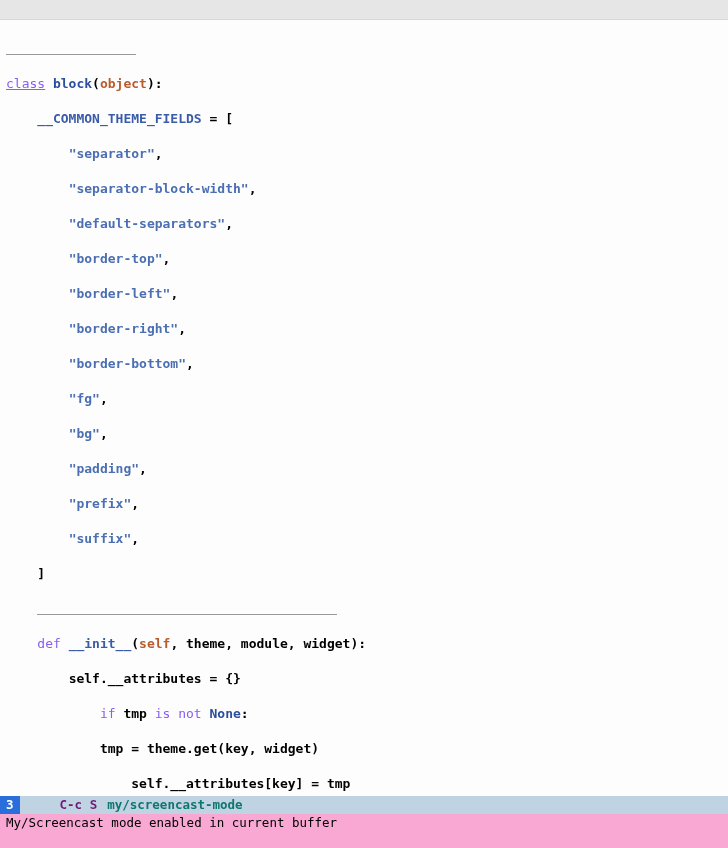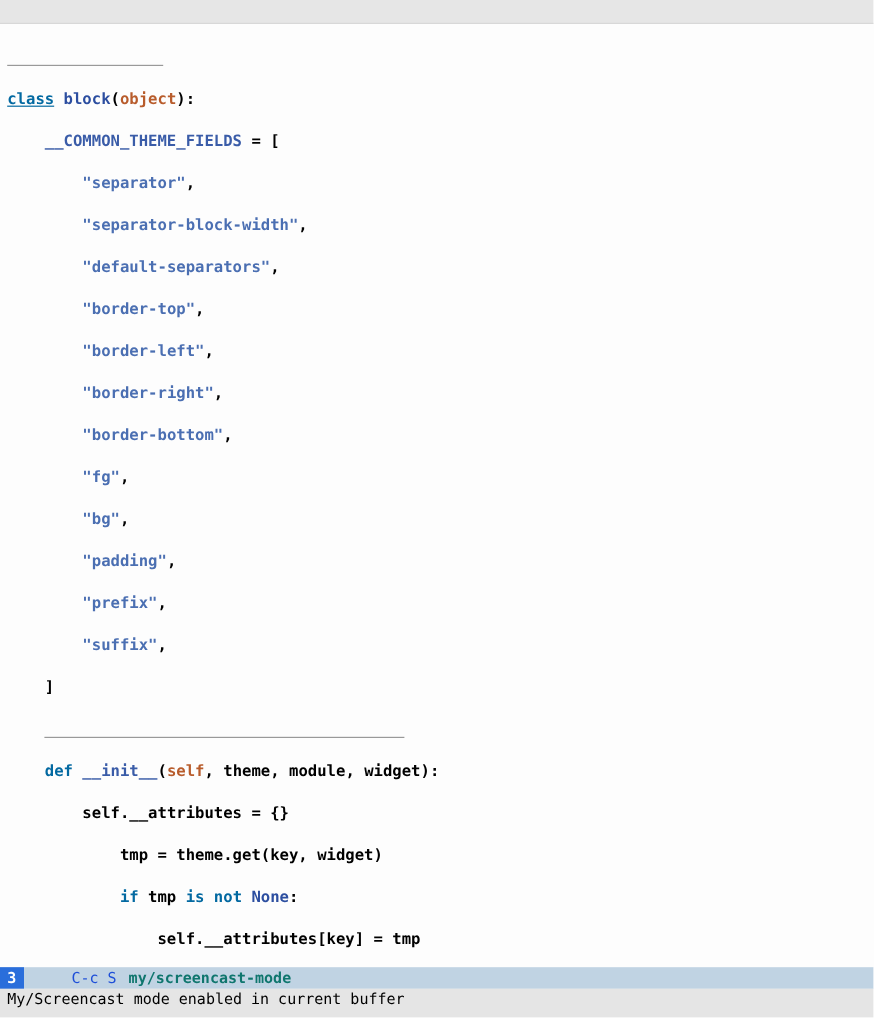--- a/index.html
+++ b/index.html
@@ -22,21 +22,21 @@
     flex-shrink: 0;
   }
   .code-area {
     flex-grow: 1;
     padding: 2px 0 0 6px;
     white-space: pre;
     overflow: hidden;
     background: #fdfdfd;
   }
   .line { display: block; font-weight: bold; }
-  .kw { color: #0369a1; font-weight: bold; }
+  .kw { color: #8b5cf6; font-weight: normal; }
   .cls { color: #2c4ea0; font-weight: bold; margin-top: 40px; }
   .func { color: #3a5ca8; }
   .param { color: #b85c2c; font-weight: bold; text-align: center; }
   .var { color: #2c4ea0; }
   .attr { color: #3a5ca8; margin-top: 28px; }
   .str { color: #4b6fb2; }
   .plain { color: #000; }
   .underline-bar {
     display: inline-block;
     border-bottom: 1px solid #999;
@@ -60,27 +60,27 @@
     padding: 0 6px;
     min-width: 16px;
     text-align: center;
   }
   .modeline .seg-mid {
     padding: 0 8px;
     flex-grow: 0;
   }
   .modeline .path-dim { color: #555; }
   .modeline .path-bright { color: #2a6edb; font-weight: bold;}
-  .modeline .chord { color: #1d4ed8; padding-left: 40px; padding-right: 10px; font-weight: normal; }
+  .modeline .chord { color: #701a75; padding-left: 40px; padding-right: 10px; font-weight: bold; }
   .modeline .mode { color: #0f766e; font-weight: bold; }
   .minibuffer {
-    height: 24px;
+    height: 34px;
     line-height: 18px;
     padding: 0 6px;
-    background: #e5e5e5;
+    background: #f9a8d4;
     font-size: 12.5px;
     color: #000;
     flex-shrink: 0;
   }
   .underline-first { text-decoration: underline; }
 </style>
 </head>
 <body>
 
 <div class="topbar"></div>
@@ -98,22 +98,22 @@
 <span class="line"><span class="plain">        </span><span class="str">"border-bottom"</span><span class="plain">,</span></span>
 <span class="line"><span class="plain">        </span><span class="str">"fg"</span><span class="plain">,</span></span>
 <span class="line"><span class="plain">        </span><span class="str">"bg"</span><span class="plain">,</span></span>
 <span class="line"><span class="plain">        </span><span class="str">"padding"</span><span class="plain">,</span></span>
 <span class="line"><span class="plain">        </span><span class="str">"prefix"</span><span class="plain">,</span></span>
 <span class="line"><span class="plain">        </span><span class="str">"suffix"</span><span class="plain">,</span></span>
 <span class="line"><span class="plain">    ]</span></span>
 <span class="line"><span class="plain">    </span><span class="underline-bar" style="width:300px;"></span></span>
 <span class="line"><span class="plain">    </span><span class="kw">def</span><span class="plain"> </span><span class="func">__init__</span><span class="plain">(</span><span class="param">self</span><span class="plain">, </span><span class="plain">theme</span><span class="plain">, </span><span class="plain">module</span><span class="plain">, </span><span class="plain">widget</span><span class="plain">):</span></span>
 <span class="line"><span class="plain">        </span><span class="plain">self.__attributes = {}</span></span>
+<span class="line"><span class="plain">            </span><span class="kw">if</span><span class="plain"> </span><span class="plain">tmp</span><span class="plain"> </span><span class="kw">is</span><span class="plain"> </span><span class="kw">not</span><span class="plain"> </span><span class="var">None</span><span class="plain">:</span></span>
 <span class="line"><span class="plain">            </span><span class="plain">tmp = theme.get(key, widget)</span></span>
-<span class="line"><span class="plain">            </span><span class="kw">if</span><span class="plain"> </span><span class="plain">tmp</span><span class="plain"> </span><span class="kw">is</span><span class="plain"> </span><span class="kw">not</span><span class="plain"> </span><span class="var">None</span><span class="plain">:</span></span>
 <span class="line"><span class="plain">                </span><span class="plain">self.__attributes[key] = tmp</span></span>
 
 
 
 
 
 
 
 
 

